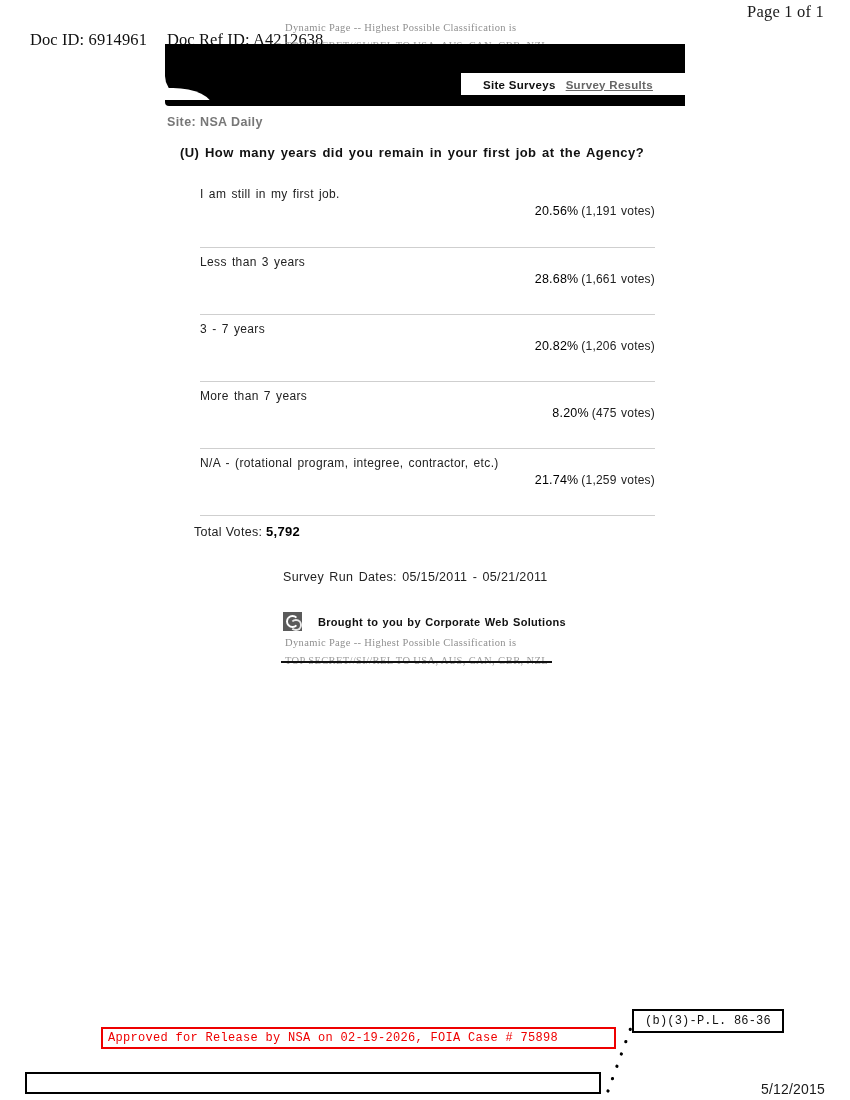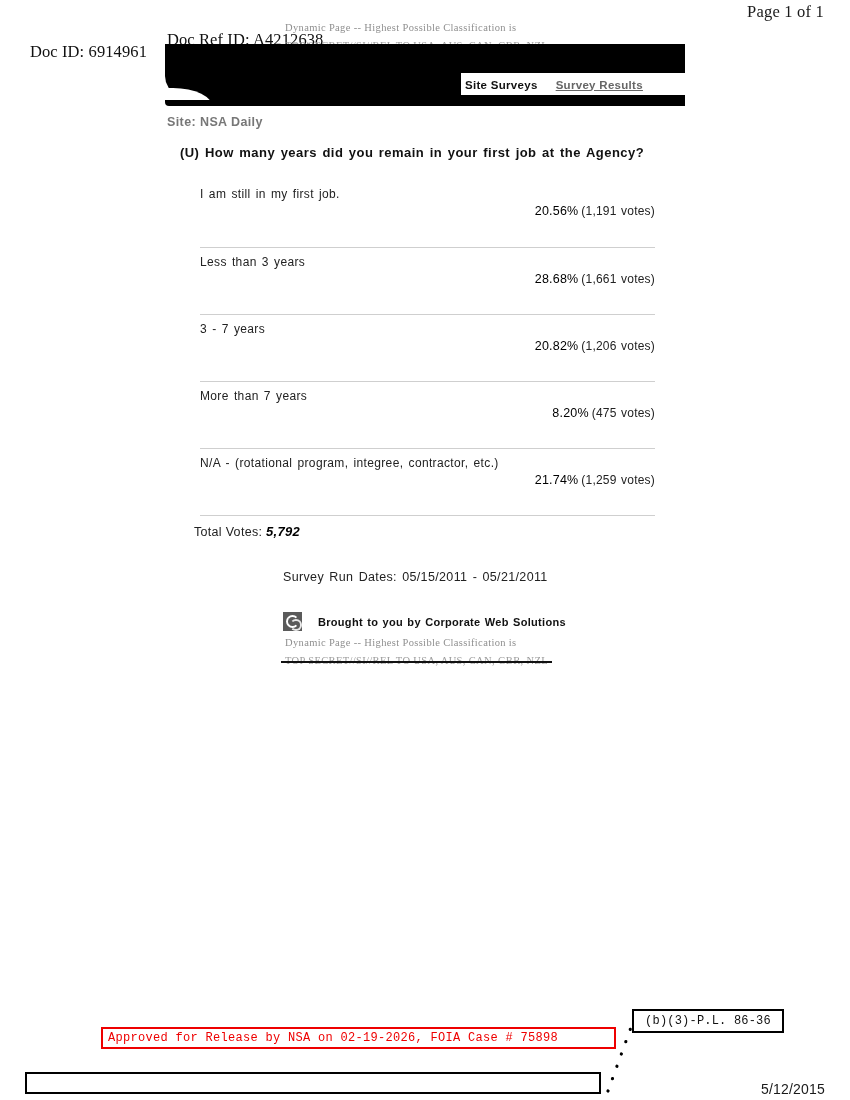--- a/index.html
+++ b/index.html
@@ -31,21 +31,21 @@
     right: 26px;
     top: 2px;
     font-family: "Liberation Serif", serif;
     font-size: 16.5px;
     color: #1a1a1a;
     letter-spacing: 0.2px;
   }
   .doc-id {
     position: absolute;
     left: 30px;
-    top: 42px;
+    top: 30px;
     font-family: "Liberation Serif", serif;
     font-size: 16.5px;
     color: #111;
     letter-spacing: 0.1px;
     white-space: nowrap;
   }
   .doc-ref-id {
     position: absolute;
     left: 167px;
     top: 30px;
@@ -155,23 +155,23 @@
     background: #000;
   }
   .nav-tabs {
     position: absolute;
     left: 0;
     top: 30px;
     width: 224px;
     height: 21px;
     display: flex;
     align-items: center;
-    padding-left: 4px;
+    padding-left: 22px;
     box-sizing: border-box;
-    gap: 18px;
+    gap: 10px;
   }
   .nav-tab {
     font-size: 11.5px;
     font-weight: bold;
     color: #111;
     letter-spacing: 0.3px;
     white-space: nowrap;
     cursor: pointer;
   }
   .nav-tab.link {
@@ -259,21 +259,21 @@
 
   
   .total-votes {
     position: absolute;
     left: 194px;
     top: 524px;
     font-size: 12.5px;
     color: #222;
     letter-spacing: 0.3px;
   }
-  .total-votes b { font-size: 13px; color: #000; font-style: italic; }
+  .total-votes b { font-size: 13px; color: #000; }
 
   .run-dates {
     position: absolute;
     left: 283px;
     top: 570px;
     font-size: 12.5px;
     color: #222;
     letter-spacing: 0.35px;
     word-spacing: 1.5px;
   }

